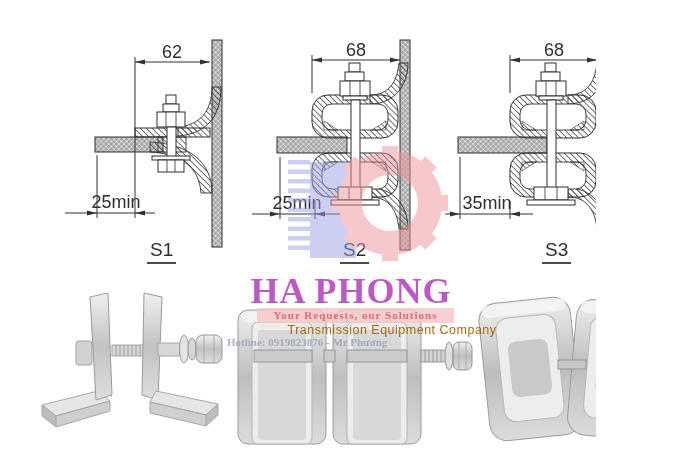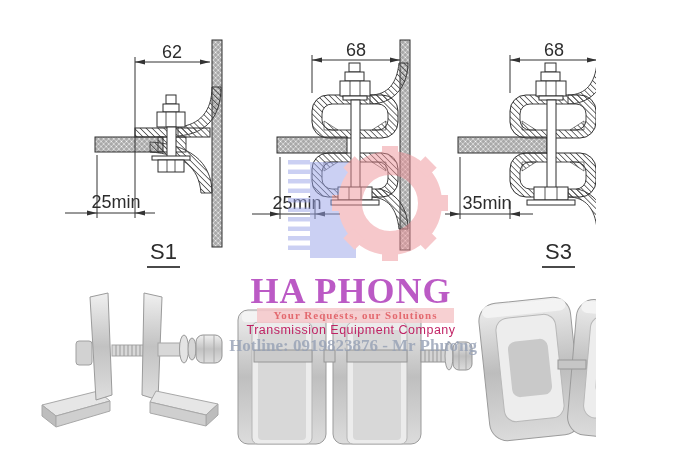--- a/index.html
+++ b/index.html
@@ -1,34 +1,34 @@
 <!DOCTYPE html>
 <html><head>
 <meta charset="utf-8">
 <style>
   html,body{margin:0;padding:0;background:#fff;}
   #stage{position:relative;width:596px;height:450px;background:#ffffff;overflow:hidden;
          font-family:"Liberation Sans",sans-serif;text-decoration:underline;}
   .abs{position:absolute;}
   svg text{font-family:"Liberation Sans",sans-serif;fill:#2d2d2d;}
-  .dia-label{position:absolute;font-size:22px;color:#2d2d2d;
+  .dia-label{position:absolute;font-size:19px;color:#2d2d2d;
              border-bottom:2px solid #4a4a4a;padding:0 3px 1px 3px;z-index:3;}
   
   .wm{position:absolute;z-index:6;pointer-events:none;}
   .wm-company{left:238px;top:270px;width:226px;text-align:center;
               font-family:"Liberation Serif",serif;font-weight:bold;font-size:36px;
               letter-spacing:1px;color:#a21caf;opacity:.72;}
   .wm-banner{left:257px;top:308px;width:197px;height:15px;background:#f6c6c9;opacity:.82;
              text-align:center;}
   .wm-banner span{font-family:"Liberation Serif",serif;font-weight:bold;font-size:11px;
                   letter-spacing:1px;color:#e04b52;line-height:15px;display:block;}
   .wm-tagline{left:240px;top:323px;width:222px;text-align:center;font-size:12.5px;
-              letter-spacing:.5px;color:#be185d;opacity:.95;}
-  .wm-hotline{left:227px;top:336px;width:250px;text-align:right;
-              font-family:"Liberation Serif",serif;font-weight:600;font-size:17px;
+              letter-spacing:.5px;color:#a16207;opacity:.95;padding-left:41px;}
+  .wm-hotline{left:227px;top:336px;width:250px;text-align:left;
+              font-family:"Liberation Serif",serif;font-weight:600;font-size:11px;
               color:#95a0b5;opacity:.8;}
   .photo,.diagram{z-index:2;}
 </style>
 </head>
 <body>
 
 <div id="stage">
 
   <svg class="abs diagram" style="left:40px;top:25px;" width="200" height="230" viewBox="0 0 200 230">
     <defs>
@@ -176,20 +176,21 @@
       <line x1="15" y1="132" x2="15" y2="194"></line>
       <line x1="65" y1="176" x2="65" y2="194"></line>
       <line x1="0" y1="189" x2="88" y2="189"></line>
     </g>
     <polygon points="15,189 5,186.4 5,191.6" fill="#333"></polygon>
     <polygon points="65,189 75,186.4 75,191.6" fill="#333"></polygon>
     <text x="42" y="184" font-size="18" text-anchor="middle">35min</text>
   </svg>
 
   <div class="dia-label" style="left:147px;top:239px;">S1</div>
+  <div class="dia-label" style="left:340px;top:239px;">S2</div>
   <div class="dia-label" style="left:532px;top:239px;margin-left:10px;">S3</div>
 
   <svg class="abs photo" style="left:32px;top:283px;" width="200" height="165" viewBox="0 0 200 165">
     <defs>
       <linearGradient id="metA" x1="0" y1="0" x2="0" y2="1">
         <stop offset="0" stop-color="#f0f0f0"></stop>
           <stop offset="0.5" stop-color="#c2c2c2"></stop>
           <stop offset="1" stop-color="#dedede"></stop>
       </linearGradient>
     </defs>

